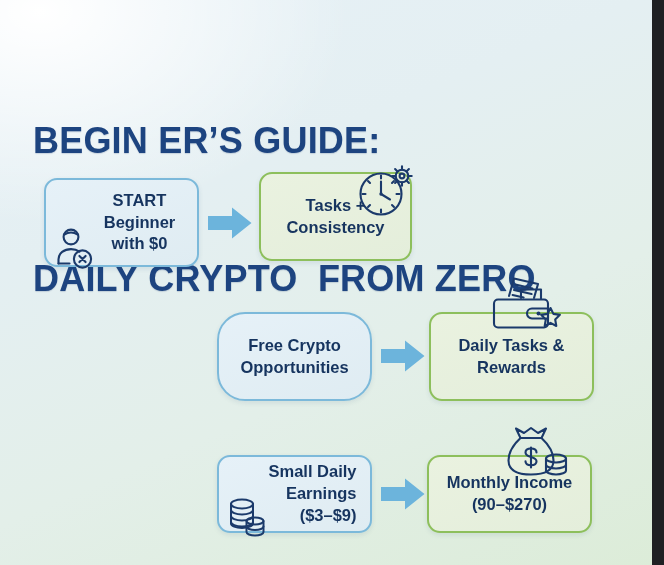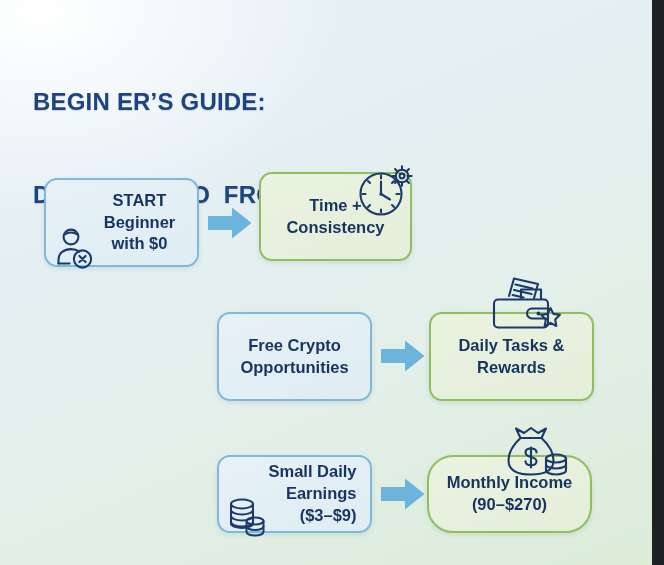--- a/index.html
+++ b/index.html
@@ -28,21 +28,21 @@
     background: #1f2023;
   }
 
   
   #title {
     position: absolute;
     left: 33px;
     top: 26px;
     width: 600px;
     color: #1d4480;
-    font-size: 24px;
+    font-size: 36px;
     font-weight: bold;
     line-height: 1.28;
     letter-spacing: 0.2px;
     white-space: pre;
     text-shadow: 0 1px 1px rgba(20,50,100,0.17);
   }
   #title .tline { display: block; }
 
   
   .node {
@@ -110,38 +110,38 @@
 with $0</span>
   </div>
 
   <div class="arrow" style="left:206px; top:205px;">
     <svg width="48" height="36" viewBox="0 0 48 36">
       <path d="M2 11 H26 V2.5 L45.5 18 L26 33.5 V25 H2 Z" fill="#6cb4dc"></path>
     </svg>
   </div>
 
   <div class="node green" style="left:259px; top:172px; width:153px; height:89px;">
-    <span class="label">Time +
+    <span class="label">Tasks +
 Consistency</span>
   </div>
   <span class="icon" style="left:355px; top:160px;">
     <svg width="62" height="62" viewBox="0 0 62 62" fill="none" stroke="#1b3a6b" stroke-width="2.1" stroke-linecap="round" stroke-linejoin="round">
       <circle cx="26" cy="34" r="20.5"></circle>
       <circle cx="26" cy="34" r="1.7" fill="#1b3a6b" stroke="none"></circle>
       <path d="M26 34 V21.5 M26 34 l9 5.5"></path>
       <path d="M26 15.5 v3 M26 49.5 v3 M44.5 34 h-3 M10.5 34 h-3"></path>
       <path d="M39 21 l-2 2 M15 45 l-2 2 M39 47 l-2-2 M15 23 l-2-2"></path>
       <circle cx="47" cy="16" r="6.3"></circle>
       <circle cx="47" cy="16" r="2.4"></circle>
       <path d="M47 6.3 v3.4 M47 22.3 v3.4 M56.7 16 h-3.4 M40.7 16 h-3.4
                M53.9 9.1 l-2.4 2.4 M42.5 20.5 l-2.4 2.4 M53.9 22.9 l-2.4-2.4 M42.5 11.5 l-2.4-2.4"></path>
     </svg>
   </span>
 
-  <div class="node blue" style="left:217px; top:312px; width:155px; height:89px;">
+  <div class="node blue" style="left:217px; top:312px; width:155px; height:89px;border-radius:28px;">
     <span class="label">Free Crypto
 Opportunities</span>
   </div>
 
   <div class="arrow" style="left:379px; top:338px;">
     <svg width="48" height="36" viewBox="0 0 48 36">
       <path d="M2 11 H26 V2.5 L45.5 18 L26 33.5 V25 H2 Z" fill="#6cb4dc"></path>
     </svg>
   </div>
 
@@ -178,21 +178,21 @@
 Earnings
 ($3–$9)</span>
   </div>
 
   <div class="arrow" style="left:379px; top:476px;">
     <svg width="48" height="36" viewBox="0 0 48 36">
       <path d="M2 11 H26 V2.5 L45.5 18 L26 33.5 V25 H2 Z" fill="#6cb4dc"></path>
     </svg>
   </div>
 
-  <div class="node green" style="left:427px; top:455px; width:165px; height:78px;border-radius:26px;">
+  <div class="node green" style="left:427px; top:455px; width:165px; height:78px;">
     <span class="label">Monthly Income
 (90–$270)</span>
   </div>
   <span class="icon" style="left:500px; top:425px;">
     <svg width="72" height="58" viewBox="0 0 72 58" fill="none" stroke="#1b3a6b" stroke-width="2.1" stroke-linecap="round" stroke-linejoin="round">
       <path d="M20.5 13 L16 3.5 L24 8 L31 3 L38 8 L46 3.5 L41.5 13"></path>
       <path d="M20.5 13 c-7 6.5-12 14.5-12 22.5 c0 9 7.5 14 22.5 14 s22.5-5 22.5-14 c0-8-5-16-12-22.5 z"></path>
       <path d="M31 22.5 v20"></path>
       <path d="M36.5 27.5 c0-2.6-2.5-4-5.5-4 s-5.5 1.4-5.5 4 s2.5 3.6 5.5 4.4 s5.5 1.8 5.5 4.4 s-2.5 4-5.5 4 s-5.5-1.4-5.5-4"></path>
       <ellipse cx="56" cy="33.5" rx="10" ry="4"></ellipse>

